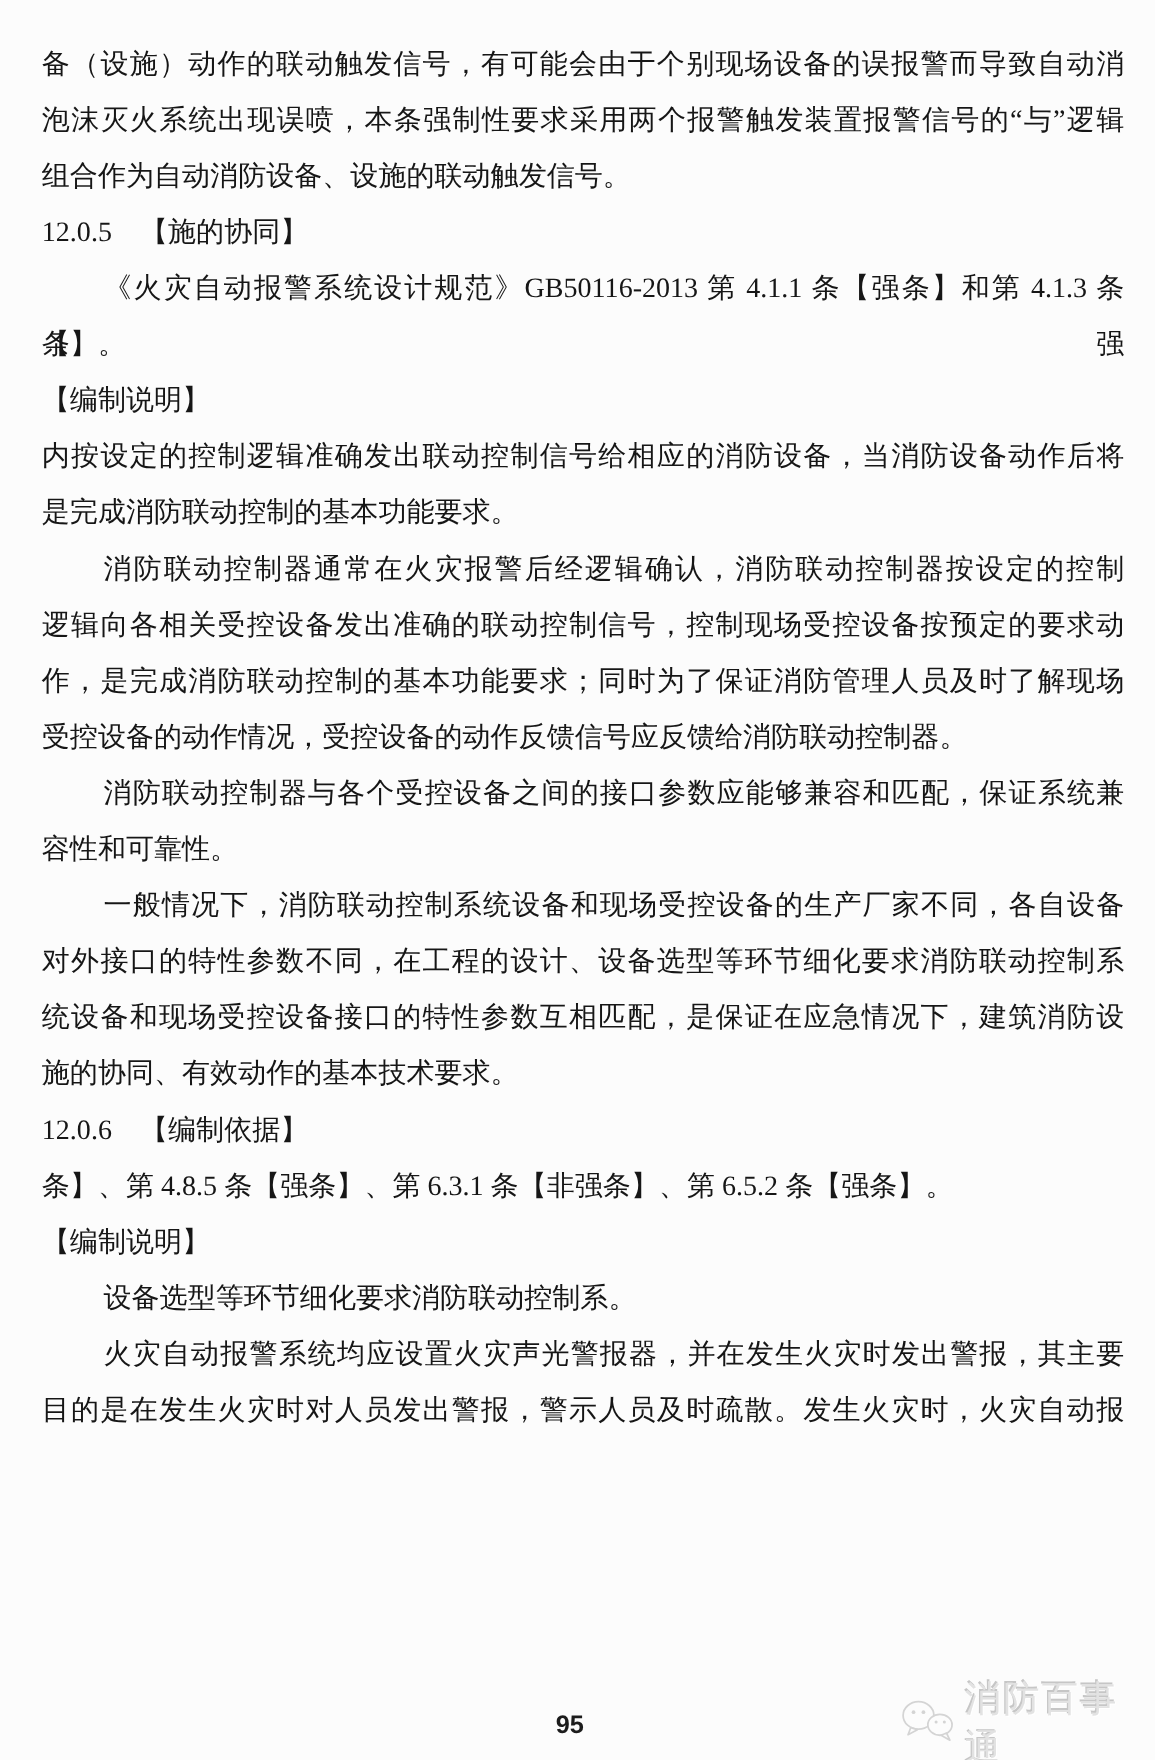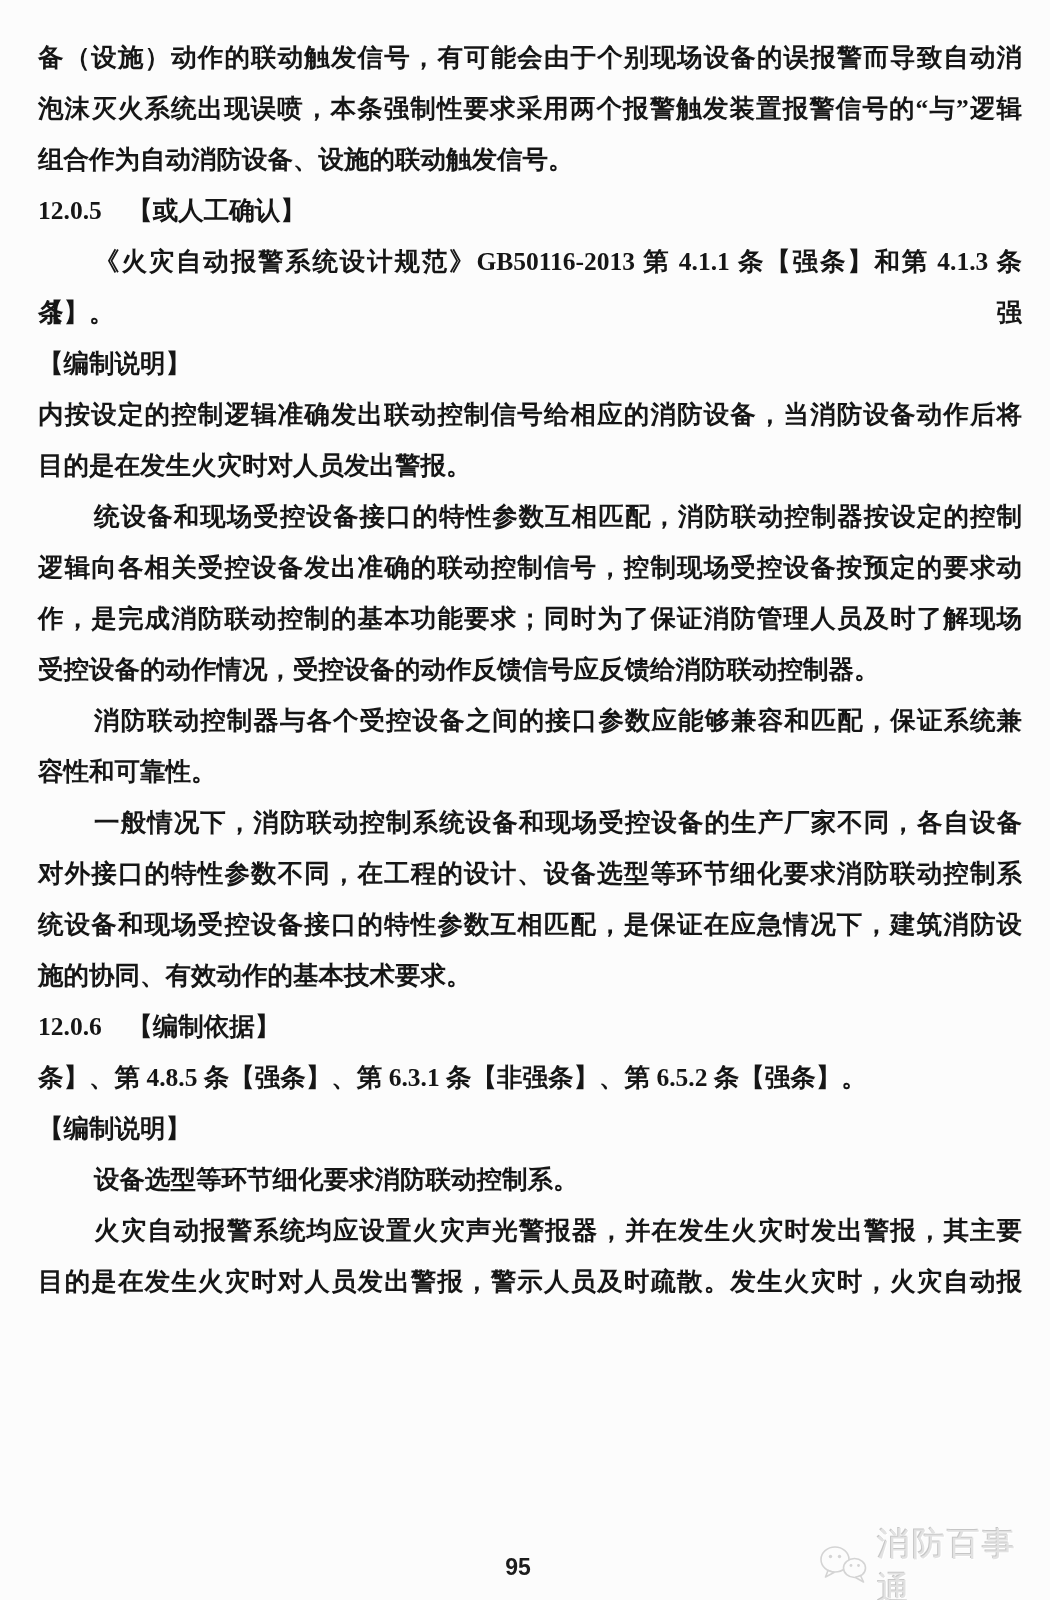--- a/index.html
+++ b/index.html
@@ -15,21 +15,21 @@
     position: absolute;
     top: 32px;
     left: 38px;
     width: 984px;
   }
   .line {
     font-size: 25.5px;
     line-height: 51px;
     height: 51px;
     color: #161616;
-    font-weight: 700;
+    font-weight: 400;
     white-space: normal;
     overflow: visible;
   }
   .line.ind { text-indent: 2.2em; }
   .line.just {
     text-align: justify;
     text-align-last: justify;
   }
   .watermark {
     position: absolute;
@@ -60,27 +60,27 @@
     color: #1c1c1c;
   }
 </style>
 </head>
 <body>
 
 <div id="doc">
     <div class="line just">备（设施）动作的联动触发信号，有可能会由于个别现场设备的误报警而导致自动消</div>
     <div class="line just">泡沫灭火系统出现误喷，本条强制性要求采用两个报警触发装置报警信号的“与”逻辑</div>
     <div class="line">组合作为自动消防设备、设施的联动触发信号。</div>
-    <div class="line">12.0.5　【或人工确认】</div>
+    <div class="line">12.0.5　【施的协同】</div>
     <div class="line ind just">《火灾自动报警系统设计规范》GB50116-2013 第 4.1.1 条【强条】和第 4.1.3 条【强</div>
     <div class="line">条】。</div>
     <div class="line">【编制说明】</div>
     <div class="line just">内按设定的控制逻辑准确发出联动控制信号给相应的消防设备，当消防设备动作后将</div>
-    <div class="line">目的是在发生火灾时对人员发出警报。</div>
-    <div class="line ind just">统设备和现场受控设备接口的特性参数互相匹配，消防联动控制器按设定的控制</div>
+    <div class="line">是完成消防联动控制的基本功能要求。</div>
+    <div class="line ind just">消防联动控制器通常在火灾报警后经逻辑确认，消防联动控制器按设定的控制</div>
     <div class="line just">逻辑向各相关受控设备发出准确的联动控制信号，控制现场受控设备按预定的要求动</div>
     <div class="line just">作，是完成消防联动控制的基本功能要求；同时为了保证消防管理人员及时了解现场</div>
     <div class="line">受控设备的动作情况，受控设备的动作反馈信号应反馈给消防联动控制器。</div>
     <div class="line ind just">消防联动控制器与各个受控设备之间的接口参数应能够兼容和匹配，保证系统兼</div>
     <div class="line">容性和可靠性。</div>
     <div class="line ind just">一般情况下，消防联动控制系统设备和现场受控设备的生产厂家不同，各自设备</div>
     <div class="line just">对外接口的特性参数不同，在工程的设计、设备选型等环节细化要求消防联动控制系</div>
     <div class="line just">统设备和现场受控设备接口的特性参数互相匹配，是保证在应急情况下，建筑消防设</div>
     <div class="line">施的协同、有效动作的基本技术要求。</div>
     <div class="line">12.0.6　【编制依据】</div>

